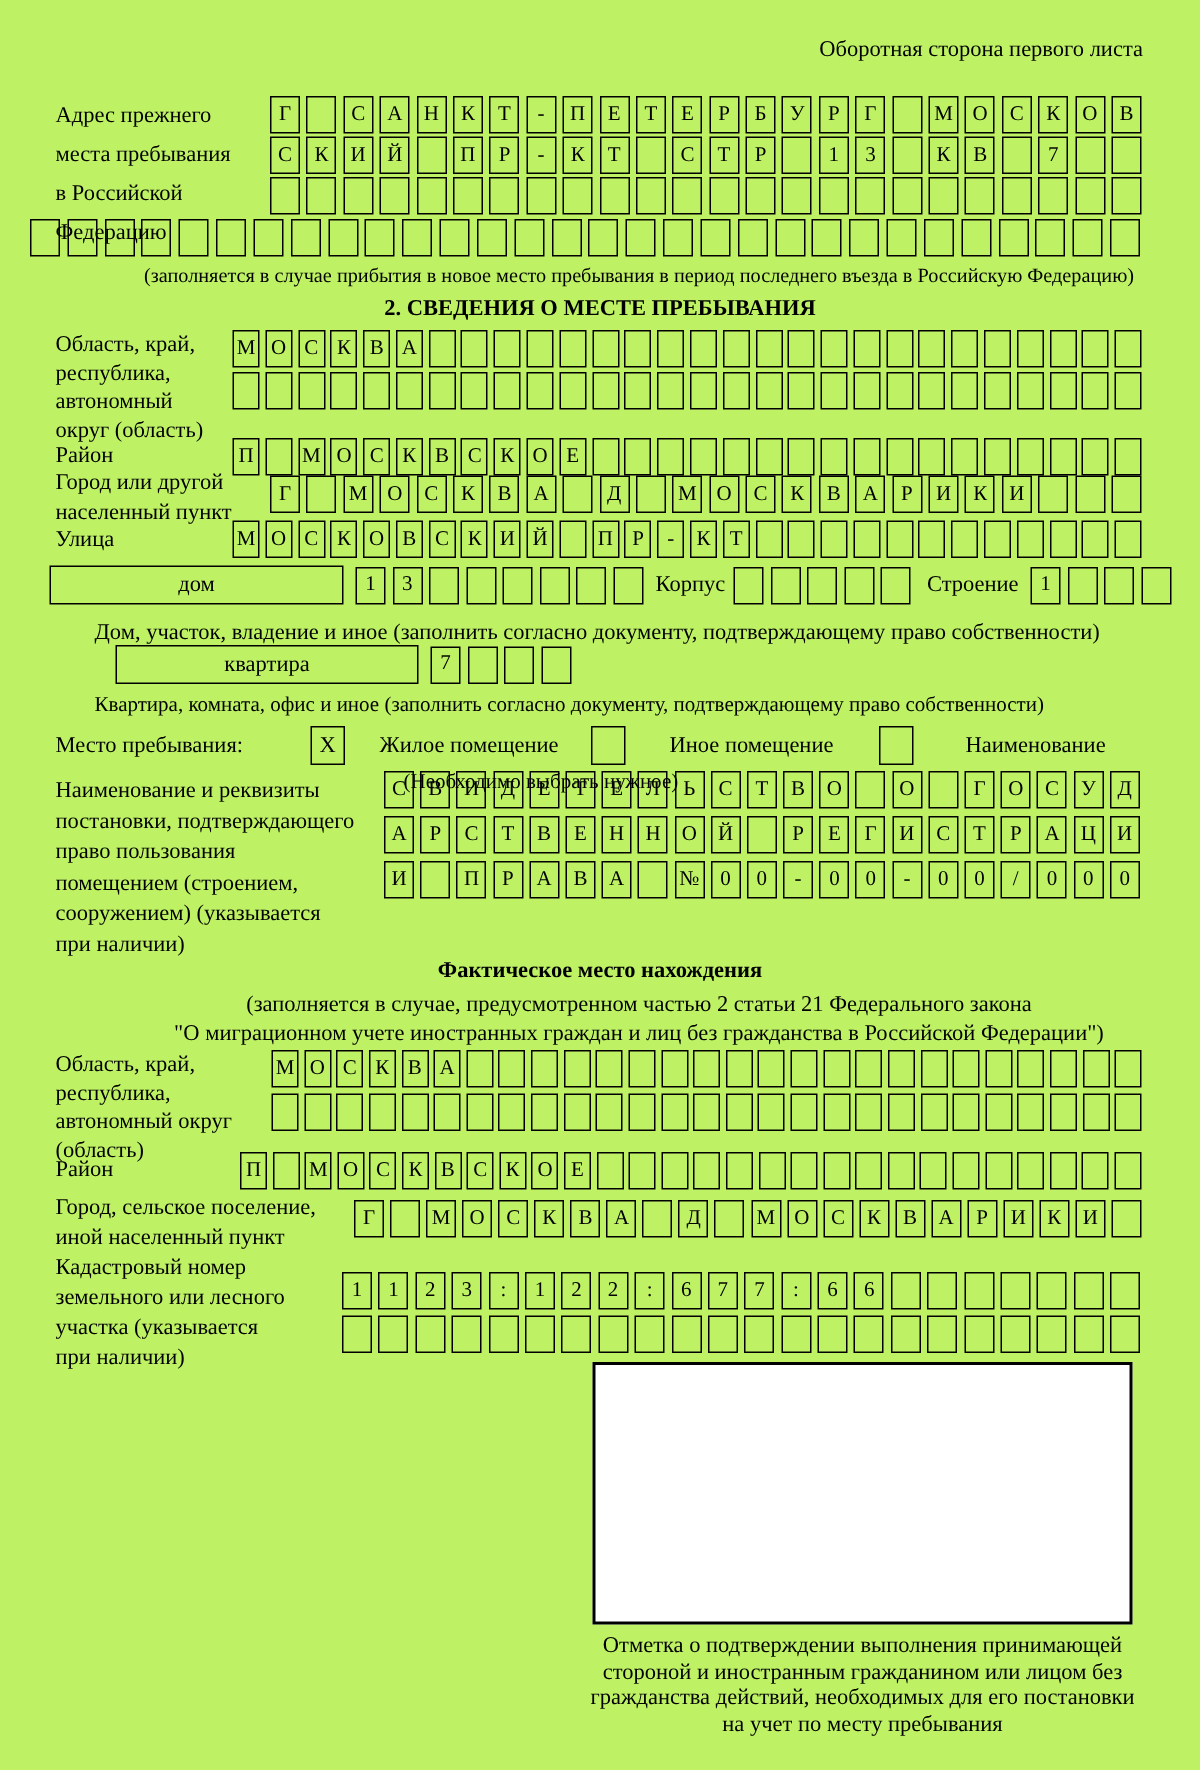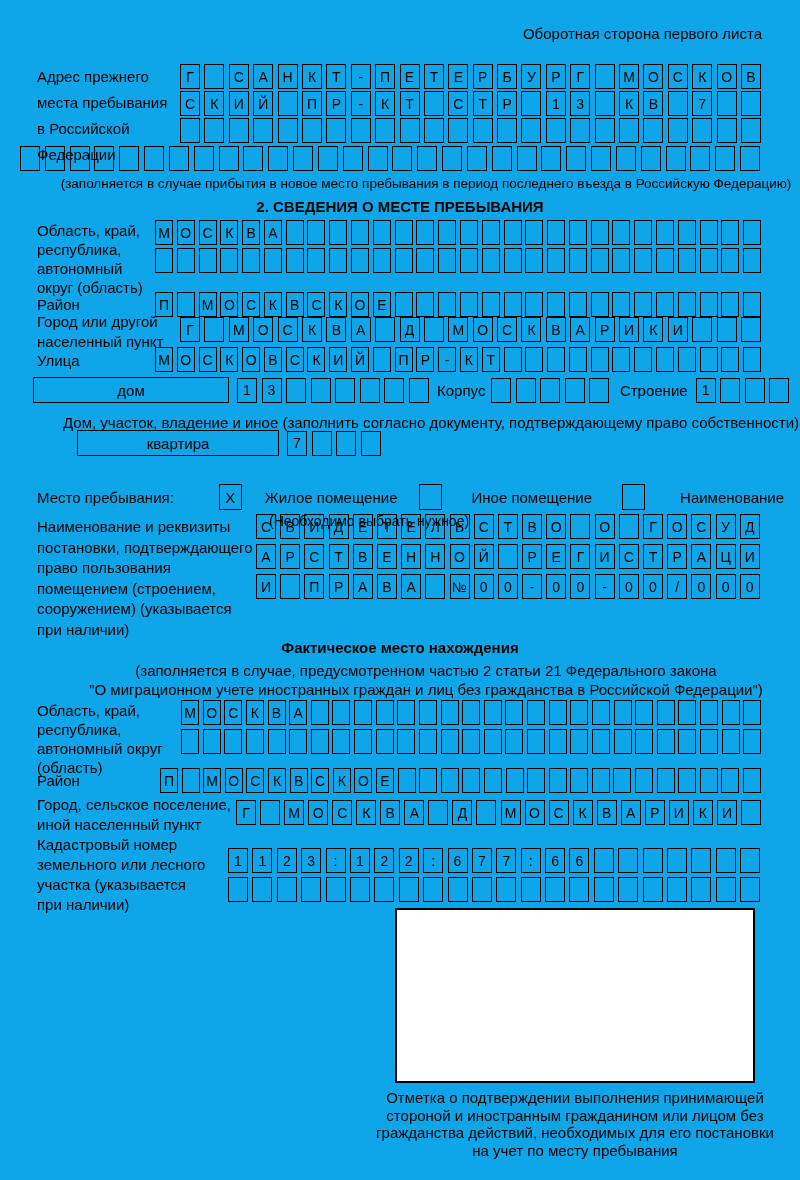--- a/index.html
+++ b/index.html
@@ -1,18 +1,18 @@
 <!DOCTYPE html>
 <html><head>
 <meta charset="utf-8">
 <style>
   html,body{margin:0;padding:0;background:#fff;}
   .page{
-    position:relative;width:800px;height:1180px;background:#0ea5e9;color:#000;
-    font-family:Liberation Sans, sans-serif;overflow:hidden;
+    position:relative;width:800px;height:1180px;background:#bef264;color:#000;
+    font-family:Liberation Serif, serif;overflow:hidden;
   }
   .abs{position:absolute;}
   .lbl{font-size:15px;line-height:19px;color:#000;}
   .lbl-line{font-size:15px;line-height:inherit;white-space:nowrap;}
   .cells{display:flex;align-items:flex-start;}
   .cell{
     flex:none;box-sizing:border-box;
     width:var(--cw,20px);height:25px;margin-right:var(--cg,4.4px);
     border:1.6px solid #000;
     display:inline-flex;align-items:center;justify-content:center;
@@ -36,21 +36,21 @@
 <body>
 
 <div class="page">
 
   <div class="abs lbl" style="top:24px;left:0;width:762px;text-align:right;">Оборотная сторона первого листа</div>
 
   <div class="abs" style="left:37px;top:64px;line-height:26px;">
       <div class="lbl-line">Адрес прежнего</div>
       <div class="lbl-line">места пребывания</div>
       <div class="lbl-line">в Российской</div>
-      <div class="lbl-line">Федерации</div>
+      <div class="lbl-line">Федерацию</div>
     </div>
   <div class="abs cells" style="left:180px;top:64px;--cw:20px;--cg:4.4px;">
       <span class="cell">Г</span>
       <span class="cell"></span>
       <span class="cell">С</span>
       <span class="cell">А</span>
       <span class="cell">Н</span>
       <span class="cell">К</span>
       <span class="cell">Т</span>
       <span class="cell">-</span>
@@ -353,20 +353,21 @@
 
   <div class="abs flexrow" style="left:33px;top:430px;padding-left:44px;">
     <span class="wide-box" style="width:202px;">квартира</span>
     <span class="cells" style="margin-left:8px;--cw:20px;--cg:4.5px;">
         <span class="cell">7</span>
         <span class="cell"></span>
         <span class="cell"></span>
         <span class="cell"></span>
       </span>
   </div>
+  <div class="abs note" style="left:37px;top:462px;font-size:14px;">Квартира, комната, офис и иное (заполнить согласно документу, подтверждающему право собственности)</div>
 
   <div class="abs flexrow" style="left:37px;top:484px;">
     <span class="lbl">Место пребывания:</span>
     <span class="checkbox" style="margin-left:45px;">X</span>
     <span class="lbl" style="margin-left:23px;">Жилое помещение</span>
     <span class="checkbox" style="margin-left:22px;"></span>
     <span class="lbl" style="margin-left:29px;">Иное помещение</span>
     <span class="checkbox" style="margin-left:30px;"></span>
     <span class="lbl" style="margin-left:35px;">Наименование</span>
   </div>

